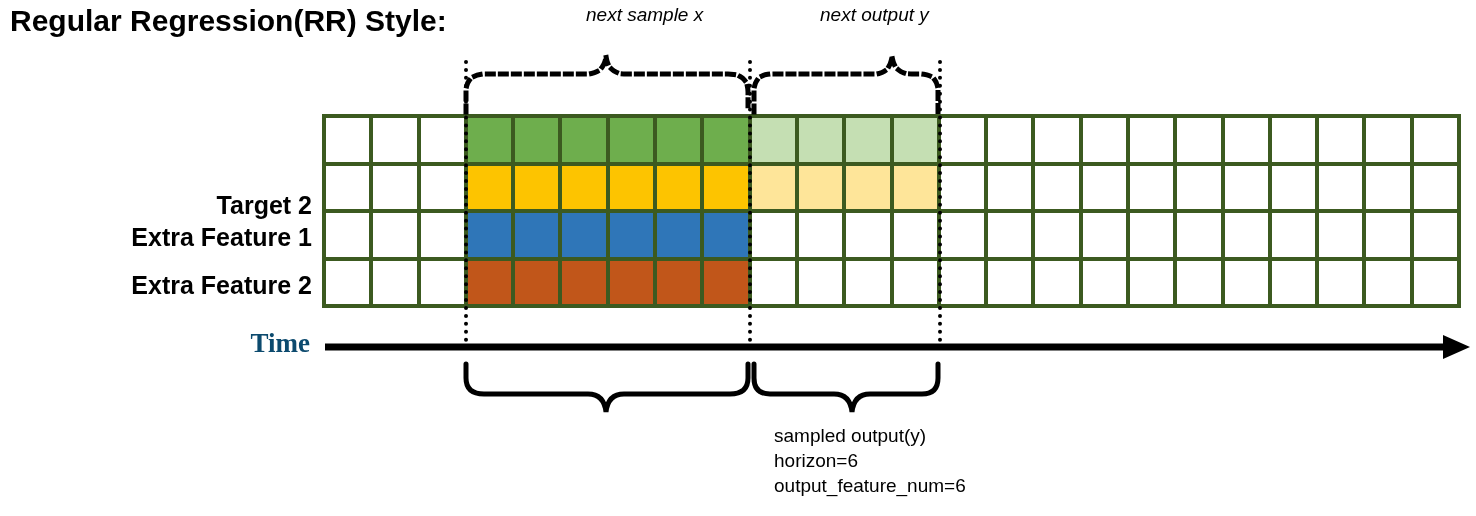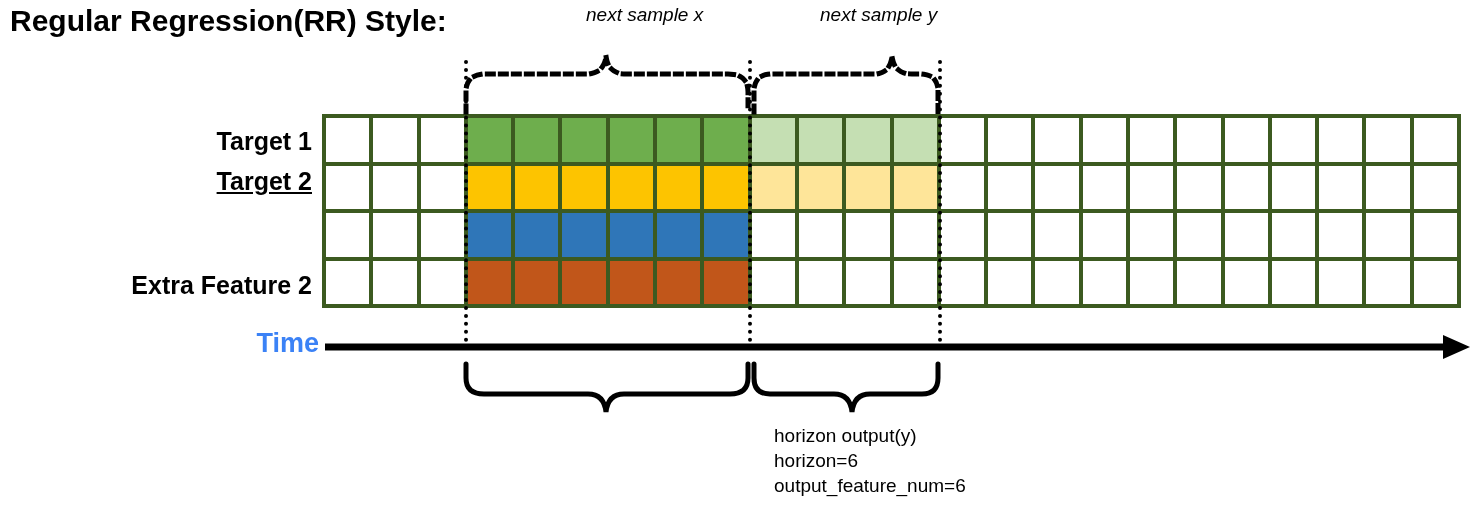--- a/index.html
+++ b/index.html
@@ -46,22 +46,22 @@
     grid-template-columns:repeat(24,1fr);
     grid-template-rows:repeat(4,1fr);
     gap:4px;
     padding:4px;
     box-sizing:border-box;
   }
   .cell{background:#ffffff;}
 
   
   #time-label{
-    position:absolute;left:159px;top:328px;width:160px;text-align:right;
-    font-size:27px;font-weight:700;color:#3b82f6;
+    position:absolute;left:150px;top:328px;width:160px;text-align:right;
+    font-size:27px;font-weight:700;color:#0c4a6e;font-family:Liberation Serif, serif;
   }
   #time-axis{position:absolute;left:325px;top:330px;width:1145px;height:34px;}
 
   
   .vline{
     position:absolute;width:0;border-left:4px dotted #000;
   }
 
   
   .overlay{position:absolute;left:0;top:0;width:1476px;height:516px;pointer-events:none;}
@@ -75,25 +75,25 @@
   #bot-y{left:774px;top:423px;}
 </style>
 </head>
 <body>
 
 <div class="page">
 
   <div id="title">Regular Regression(RR) Style:</div>
 
   <div class="top-cap" id="cap-x">next sample x</div>
-  <div class="top-cap" id="cap-y">next sample y</div>
+  <div class="top-cap" id="cap-y">next output y</div>
 
   <div id="labels">
-    <div class="row-label" id="lab0" style="position: absolute; top: 14px;">Target 1</div>
-    <div class="row-label" id="lab1" style="position: absolute; top: 54px; text-decoration: underline;">Target 2</div>
+    <div class="row-label" id="lab1" style="position: absolute; top: 78px;">Target 2</div>
+    <div class="row-label" id="lab2" style="position: absolute; top: 110px;">Extra Feature 1</div>
     <div class="row-label" id="lab3" style="position: absolute; top: 158px;">Extra Feature 2</div>
   </div>
 
   <div id="grid">
       <div class="cell" style="background: rgb(255, 255, 255);"></div>
       <div class="cell" style="background: rgb(255, 255, 255);"></div>
       <div class="cell" style="background: rgb(255, 255, 255);"></div>
       <div class="cell" style="background: rgb(110, 174, 77);"></div>
       <div class="cell" style="background: rgb(110, 174, 77);"></div>
       <div class="cell" style="background: rgb(110, 174, 77);"></div>
@@ -206,18 +206,18 @@
 
     <path d="M754,112 L754,92 Q754,74 772,74 L874,74 Q890,74 892,56 Q894,74 912,74 L920,74 Q938,74 938,92 L938,112" fill="none" stroke="#000" stroke-width="5" stroke-dasharray="6 7" stroke-linecap="square"></path>
 
     <path d="M466,364 L466,378 Q466,394 484,394 L588,394 Q604,394 606,412 Q608,394 624,394 L730,394 Q748,394 748,378 L748,364" fill="none" stroke="#000" stroke-width="5" stroke-linecap="round"></path>
 
     <path d="M754,364 L754,378 Q754,394 770,394 L834,394 Q850,394 852,412 Q854,394 870,394 L922,394 Q938,394 938,378 L938,364" fill="none" stroke="#000" stroke-width="5" stroke-linecap="round"></path>
   </svg>
 
 
   <div class="bot-cap" id="bot-y">
-    <div>horizon output(y)</div>
+    <div>sampled output(y)</div>
     <div>horizon=6</div>
     <div>output_feature_num=6</div>
   </div>
 
 </div>
 
 </body></html>

